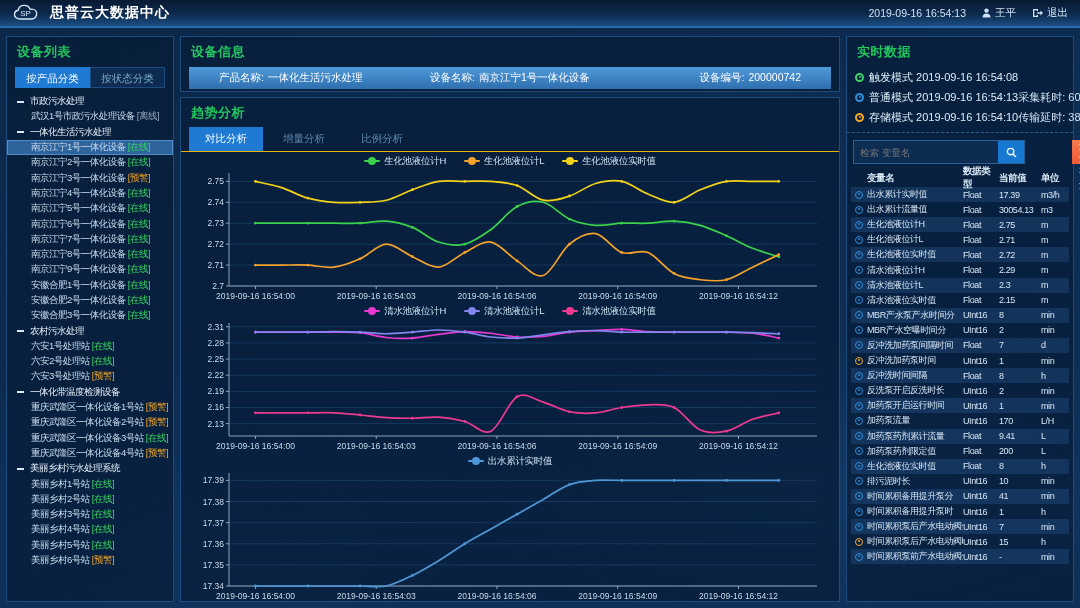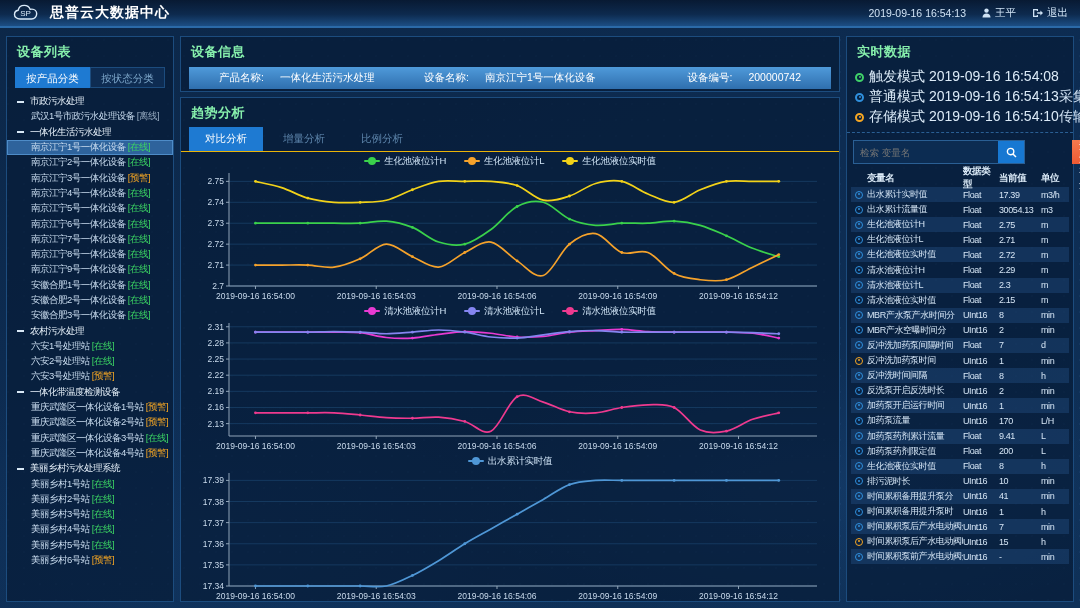--- a/index.html
+++ b/index.html
@@ -20,61 +20,61 @@
   header { position:absolute; left:0; top:0; right:0; height:28px;
     background:linear-gradient(180deg,#081a33 0%,#0d2a4e 55%,#1c4e84 100%);
     border-bottom:2px solid #2b6aa8; display:flex; align-items:center; padding:0 12px; z-index:5; }
   .logo { display:flex; align-items:center; margin-right:8px; }
   .app-title { font-size:14px; font-weight:bold; color:#ffffff; letter-spacing:1px; }
   .header-right { margin-left:auto; display:flex; align-items:center; gap:16px; font-size:10.5px; color:#cfe2f4; }
   .hr-item { display:flex; align-items:center; gap:4px; }
 
   
   .panel { position:absolute; background:rgba(7,28,55,.72); border:1px solid #1c4c7e; }
-  .panel-title { font-size:13px; font-weight:bold; color:#86efac; padding:6px 10px 4px 10px; letter-spacing:.5px; }
+  .panel-title { font-size:13px; font-weight:bold; color:#22c55e; padding:6px 10px 4px 10px; letter-spacing:.5px; }
 
   
   #sidebar { left:6px; top:36px; width:168px; bottom:6px; }
   .side-tabs { display:flex; margin:2px 8px 6px 8px; }
   .side-tab { flex:1; height:21px; line-height:21px; text-align:center; font-size:10.5px;
     background:#0e2c52; border:1px solid #1c4c7e; color:#7fa9cc; cursor:pointer; }
   .side-tab.active { background:#1e7ad2; border-color:#1e7ad2; color:#fff; }
   .tree { font-size:9.5px; letter-spacing:-0.5px; }
   .tree-row { height:15.3px; display:flex; align-items:center; white-space:nowrap; overflow:hidden; }
   .tree-group { padding-left:10px; color:#e8f2fb; }
   .dash-ic { display:inline-block; width:7px; height:2px; background:#d8e8f6; margin-right:6px; flex:none; }
   .tree-item { padding-left:24px; color:#c9dcef; cursor:pointer; }
   .tree-item.sel { background:#2e639c; box-shadow:inset 0 0 0 1px #4e8cc8; }
   .st { margin-left:2px; }
   .st-online { color:#3bd463; } .st-warning { color:#f5a623; } .st-offline { color:#93a7bd; }
 
   
   #info-panel { left:180px; top:36px; width:660px; height:56px; }
   .info-bar { margin:2px 8px; height:22px; display:flex; align-items:center;
     background:linear-gradient(180deg,#4f9ada 0%,#2f6fae 100%); font-size:10.5px; color:#fff; padding:0 30px; }
-  .info-field { flex:1; display:flex; gap:16px; }
+  .info-field { flex:1; display:flex; gap:4px; }
   .info-field:nth-child(2) { justify-content:center; }
   .info-field:nth-child(3) { justify-content:flex-end; }
 
   #trend-panel { left:180px; top:97px; width:660px; bottom:6px; }
   .trend-tabs { display:flex; gap:4px; border-bottom:1px solid #eab308; padding:0 8px; margin-top:1px; }
   .trend-tab { font-size:10.5px; padding:5px 16px; color:#5f87ad; cursor:pointer; }
   .trend-tab.active { background:#1e7ad2; color:#fff; }
   #charts { padding:2px 8px 0 8px; }
   .chart-block { height:150px; }
   .legend { height:14px; display:flex; justify-content:center; gap:18px; align-items:center; font-size:9.5px; color:#cfe3f5; letter-spacing:-0.3px; }
   .leg-item { display:flex; align-items:center; gap:4px; cursor:pointer; }
   .leg-mark { position:relative; width:16px; height:8px; display:inline-block; }
   .leg-line { position:absolute; left:0; right:0; top:3px; height:2px; border-radius:1px; }
   .leg-dot { position:absolute; left:4px; top:0; width:8px; height:8px; border-radius:50%; }
 
   
   #rt-panel { left:846px; top:36px; width:228px; bottom:6px; }
   .modes { padding:2px 8px 5px 8px; border-bottom:1px dashed #2a5f94; }
-  .mode-row { height:20px; display:flex; align-items:center; font-size:14px; color:#dcebf8; white-space:nowrap; }
+  .mode-row { height:20px; display:flex; align-items:center; font-size:11px; color:#dcebf8; white-space:nowrap; }
   .mode-ic { width:9px; height:9px; border-radius:50%; border:2px solid; flex:none; margin-right:5px; position:relative; }
   .mode-ic::after { content:""; position:absolute; left:1.5px; top:1.5px; width:2px; height:2px; border-radius:50%; background:currentColor; }
   .mode-extra { margin-left:auto; color:#cfe0f2; }
   .search-row { display:flex; gap:4px; margin:7px 6px 5px 6px; height:24px; }
   .search-box { flex:1; display:flex; border:1px solid #2a5f94; background:#0c2c52; }
   .search-box input { flex:1; min-width:0; background:transparent; border:0; outline:none; color:#cfe0f2; font-size:9.5px; padding:0 6px; font-family:inherit; }
   .search-btn { width:26px; background:#1778d2; border:0; cursor:pointer; display:flex; align-items:center; justify-content:center; }
   .btn { border:0; color:#fff; font-size:9.5px; padding:0 7px; cursor:pointer; font-family:inherit; letter-spacing:-0.5px; }
   .btn-filter { background:linear-gradient(180deg,#f57a4e,#ee5a33);margin-left:43px; }
   .btn-select { background:linear-gradient(180deg,#a86ae0,#8d4cd0); }

